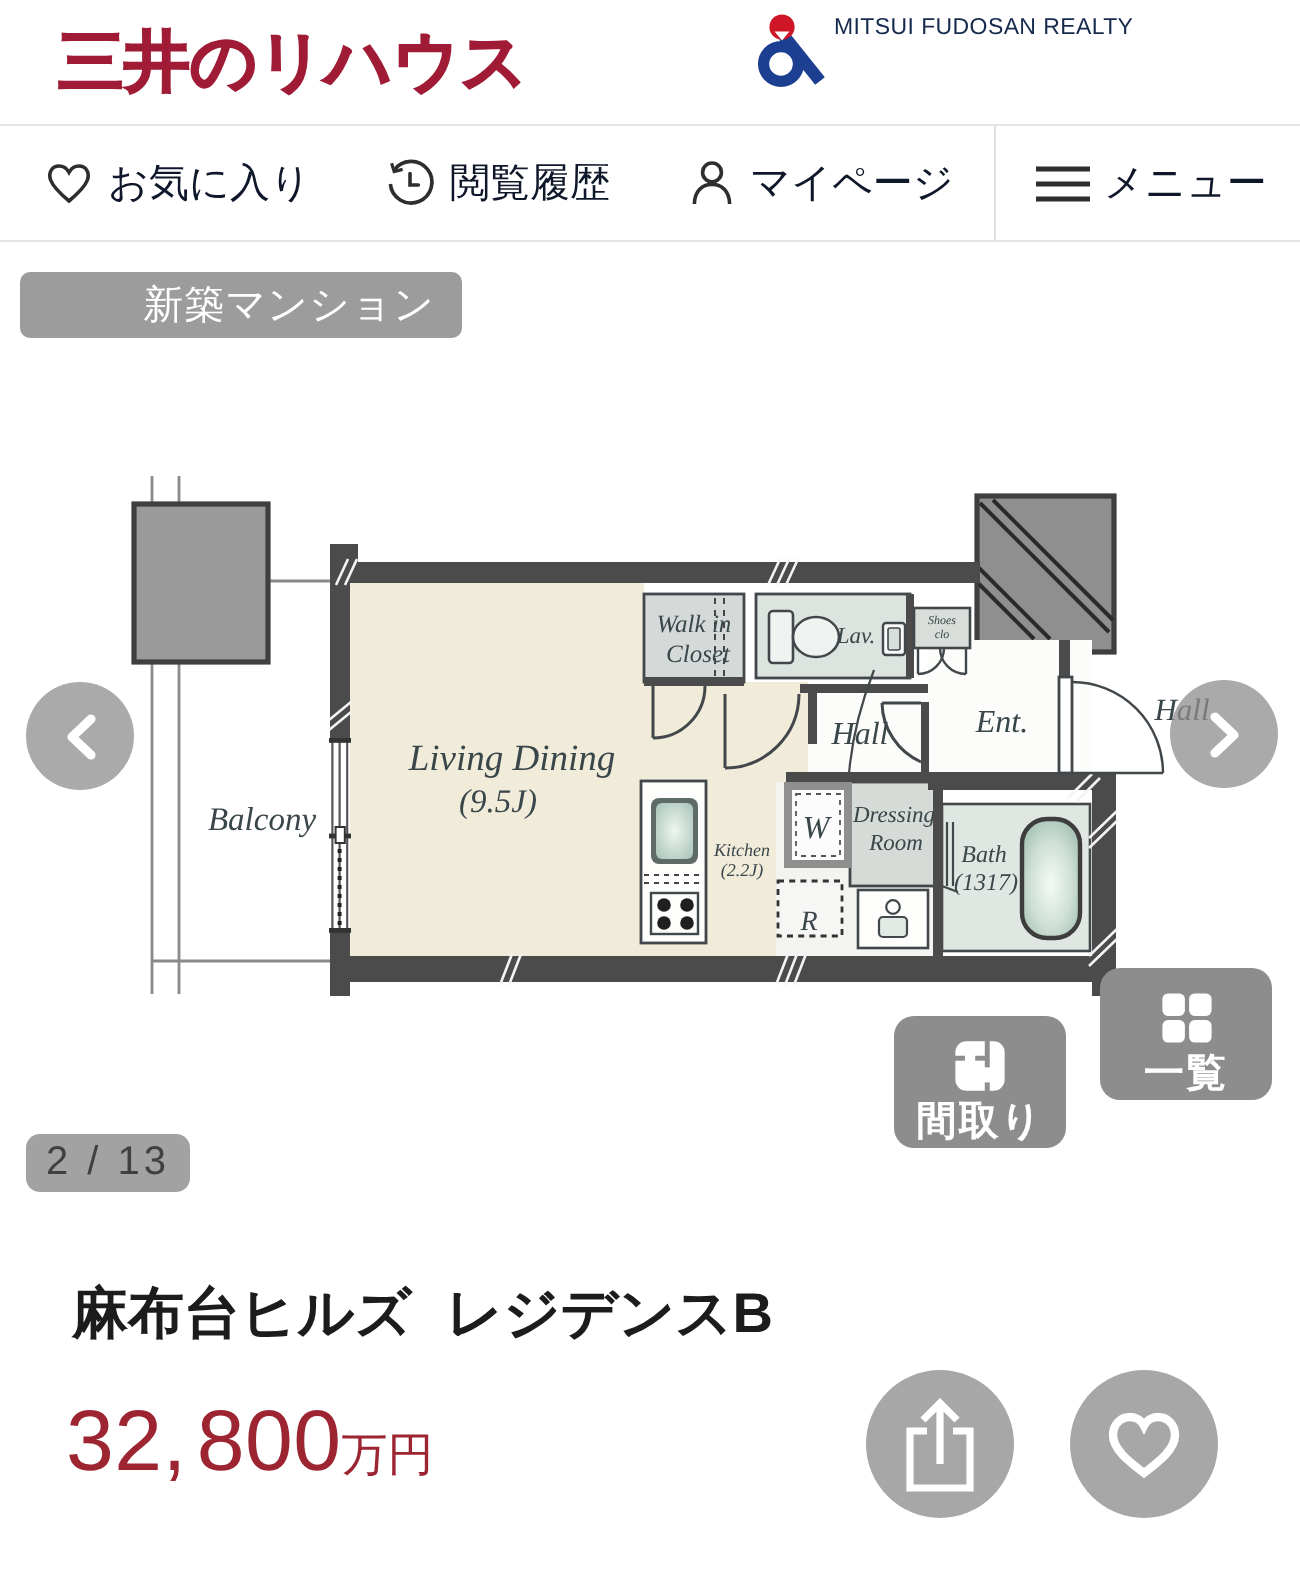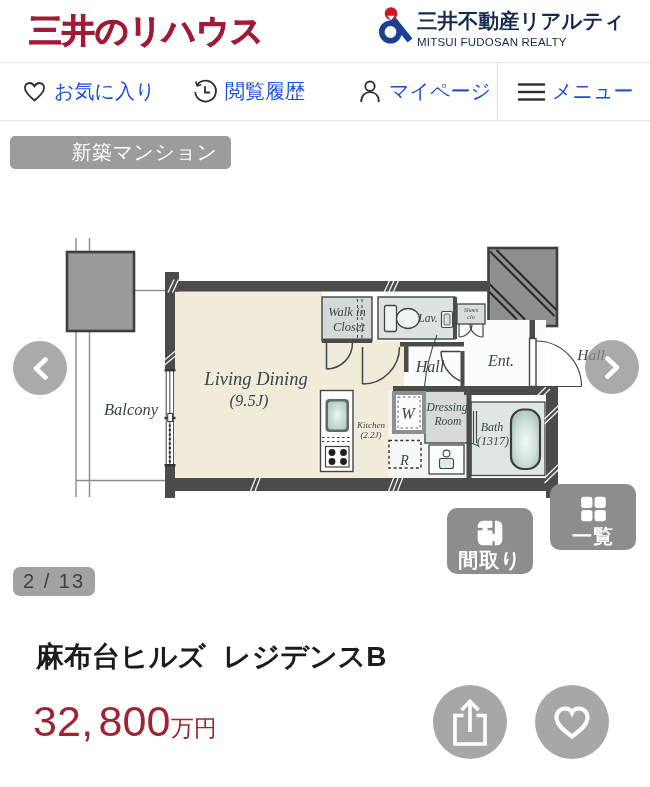--- a/index.html
+++ b/index.html
@@ -6,21 +6,21 @@
   body{width:650px;height:787px;position:relative;overflow:hidden;
        font-family:"Liberation Sans", sans-serif;}
   .abs{position:absolute;}
   
   .logo-left{left:29px;top:9px;font-size:33px;font-weight:bold;color:#a01b35;letter-spacing:0px;-webkit-text-stroke:0.9px #a01b35;}
   .logo-right{left:368px;top:7px;}
   .lr-jp{font-size:20.5px;font-weight:bold;color:#152a4d;letter-spacing:0px;white-space:nowrap;}
   .lr-en{font-size:11.5px;font-weight:normal;color:#152a4d;letter-spacing:0.2px;margin-top:1px;white-space:nowrap;}
   
   .nav{left:0;top:62px;width:650px;height:57px;border-top:1px solid #e4e4e4;border-bottom:1px solid #e4e4e4;}
-  .nav-item{position:absolute;top:0;height:57px;display:flex;align-items:center;color:#1d4ed8;font-size:20px;}
+  .nav-item{position:absolute;top:0;height:57px;display:flex;align-items:center;color:#0f172a;font-size:20px;}
   .nav-item svg{margin-right:7px;}
   .nav-div{position:absolute;left:497px;top:0px;width:1px;height:57px;background:#e0e0e0;}
   
   .tag{left:10px;top:136px;width:173px;height:33px;background:#9c9c9c;border-radius:5px;
        color:#fff;font-size:20px;display:flex;align-items:center;justify-content:center;letter-spacing:0.5px;padding-left:48px;}
   
   .circ{border-radius:50%;background:rgba(142,142,142,0.75);display:flex;align-items:center;justify-content:center;}
   .arrow-l{left:13px;top:341px;width:54px;height:54px;}
   .arrow-r{left:585px;top:340px;width:54px;height:54px;}
   
@@ -46,41 +46,40 @@
 
   <div class="abs logo-left">三井のリハウス</div>
   <div class="abs logo-right" style="display:flex;align-items:flex-start;">
     <svg width="46" height="44" viewBox="0 0 46 44">
       <line x1="24" y1="11" x2="42" y2="33.5" stroke="#1d3f92" stroke-width="6.2"></line>
       <circle cx="22.5" cy="25" r="8.7" fill="none" stroke="#1d3f92" stroke-width="5.6"></circle>
       <circle cx="23" cy="6.5" r="6.3" fill="#cf1626"></circle>
       <path d="M19.3 8.8 L26.7 8.8 L23 13.2 Z" fill="#ffffff"></path>
     </svg>
     <div style="margin-left:3px;">
-      <div class="lr-jp">三井不動産リアルティ</div>
       <div class="lr-en">MITSUI FUDOSAN REALTY</div>
     </div>
   </div>
 
   <div class="abs nav">
     <div class="nav-item" style="left:22px;">
       <svg width="25" height="25" viewBox="0 0 25 25" fill="none" stroke="#2e2e2e" stroke-width="1.8">
         <path d="M12.5 21.5 C9.3 18.8 4.6 14.6 3.3 11 C2 7.2 4.1 4 7.5 4 C9.7 4 11.5 5.4 12.5 7.2 C13.5 5.4 15.3 4 17.5 4 C20.9 4 23 7.2 21.7 11 C20.4 14.6 15.7 18.8 12.5 21.5 Z"></path>
       </svg>
       お気に入り
     </div>
     <div class="nav-item" style="left:192px;">
       <svg width="26" height="26" viewBox="0 0 26 26" fill="none" stroke="#2e2e2e" stroke-width="1.8">
         <path d="M5 6.2 A10.4 10.4 0 1 1 3.2 13"></path>
         <path d="M3.8 2.6 L5.1 6.8 L9.3 5.7" stroke-width="1.6"></path>
         <path d="M13 7.8 L13 13.5 L17.2 13.5" stroke-linecap="round"></path>
       </svg>
       閲覧履歴
     </div>
-    <div class="nav-item" style="left:358px;text-align:center;">
+    <div class="nav-item" style="left:344px;text-align:center;">
       <svg width="24" height="27" viewBox="0 0 24 27" fill="none" stroke="#2e2e2e" stroke-width="1.8">
         <circle cx="12" cy="8.2" r="4.7"></circle>
         <path d="M3.2 24 C3.2 17.6 7 14.2 12 14.2 C17 14.2 20.8 17.6 20.8 24"></path>
       </svg>
       マイページ
     </div>
     <div class="nav-div"></div>
     <div class="nav-item" style="left:518px;">
       <svg width="27" height="20" viewBox="0 0 27 20" stroke="#2e2e2e" stroke-width="2.4">
         <line x1="0" y1="2.5" x2="27" y2="2.5"></line>

